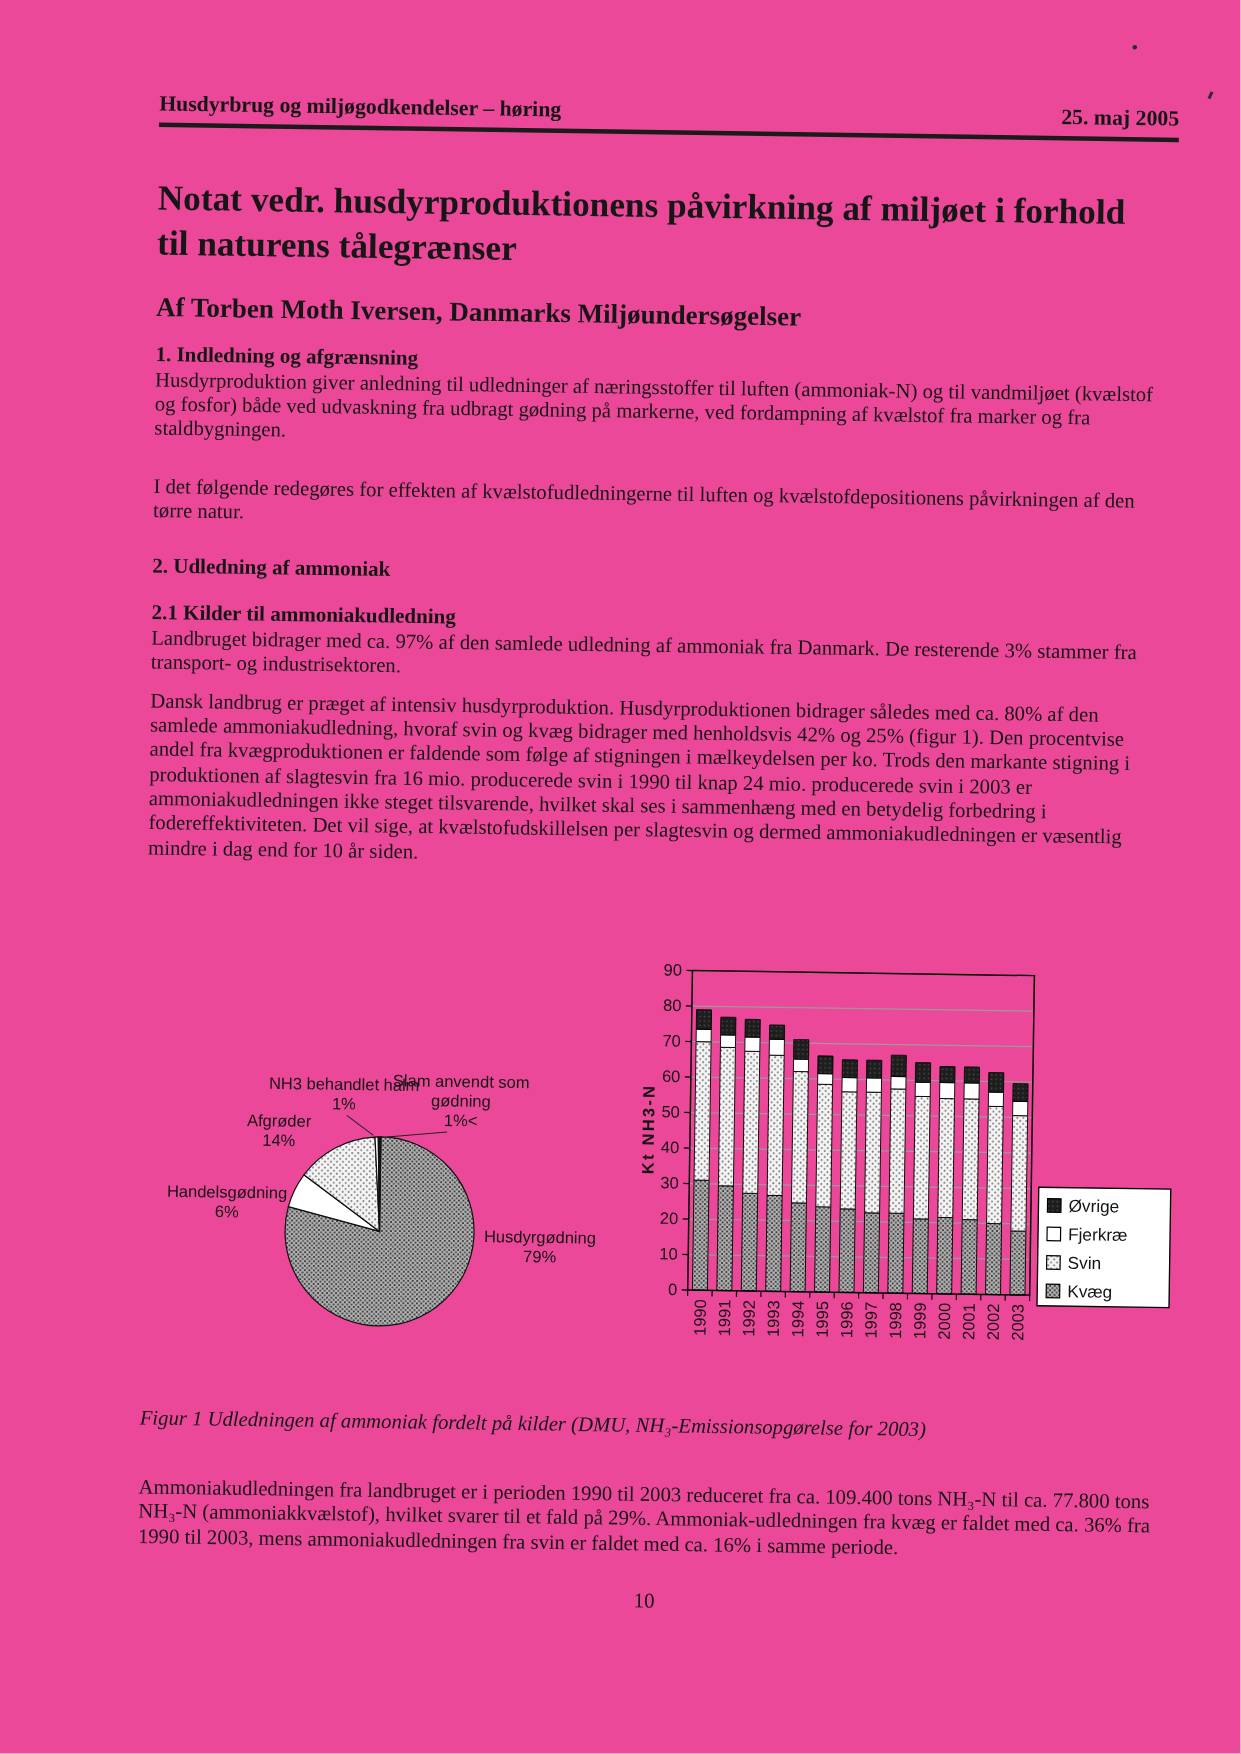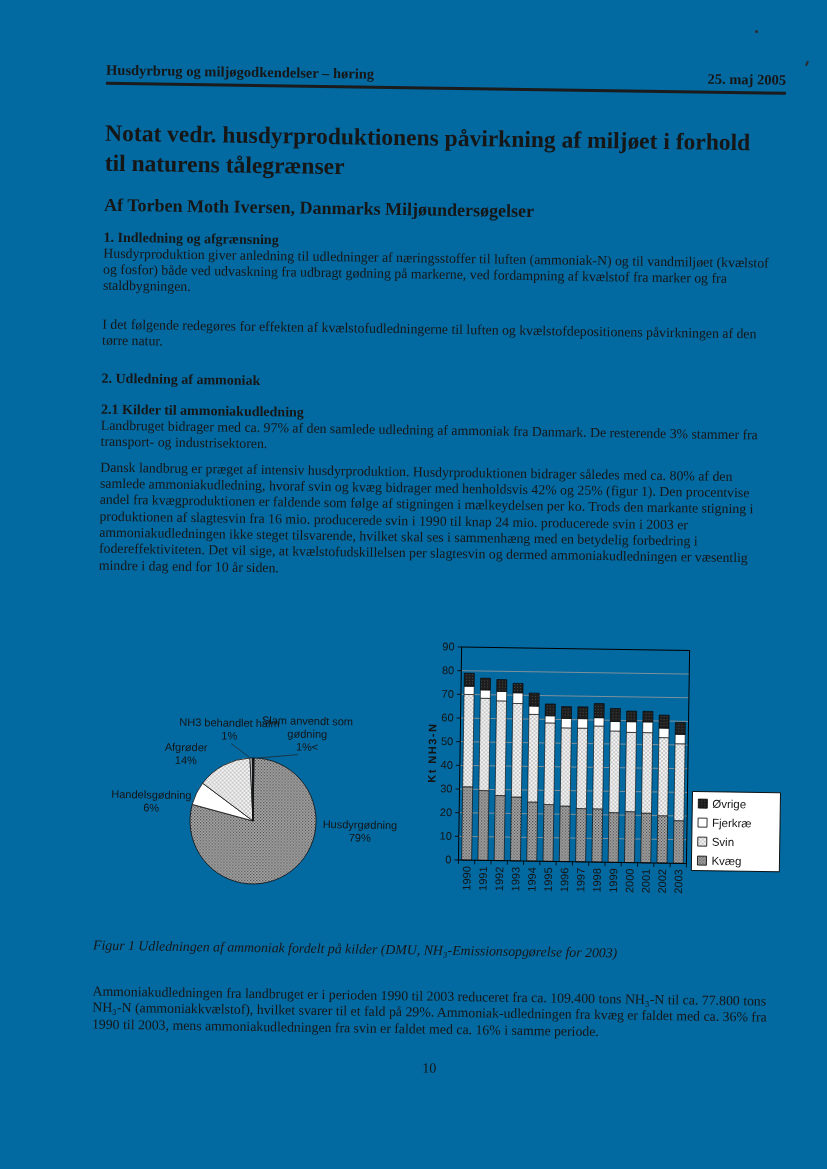--- a/index.html
+++ b/index.html
@@ -1,17 +1,17 @@
 <!DOCTYPE html>
 <html><head>
 <meta charset="utf-8">
 <style>
   html,body { margin:0; padding:0; background:#ffffff; }
   .page {
-    position:relative; width:827px; height:1169px; background:#0369a1;
+    position:relative; width:827px; height:1169px; background:#ec4899;
     overflow:hidden; color:#161616;
     font-family:"Liberation Serif","DejaVu Serif",serif;
   }
   .rot {
     position:absolute; left:106px; top:0; width:696px;
     transform:rotate(0.85deg); transform-origin:20px 80px;
   }
   .hdr {
     display:flex; justify-content:space-between; align-items:flex-end;
     margin-top:62px; padding-bottom:3px; border-bottom:3px solid #1b1b1b;

